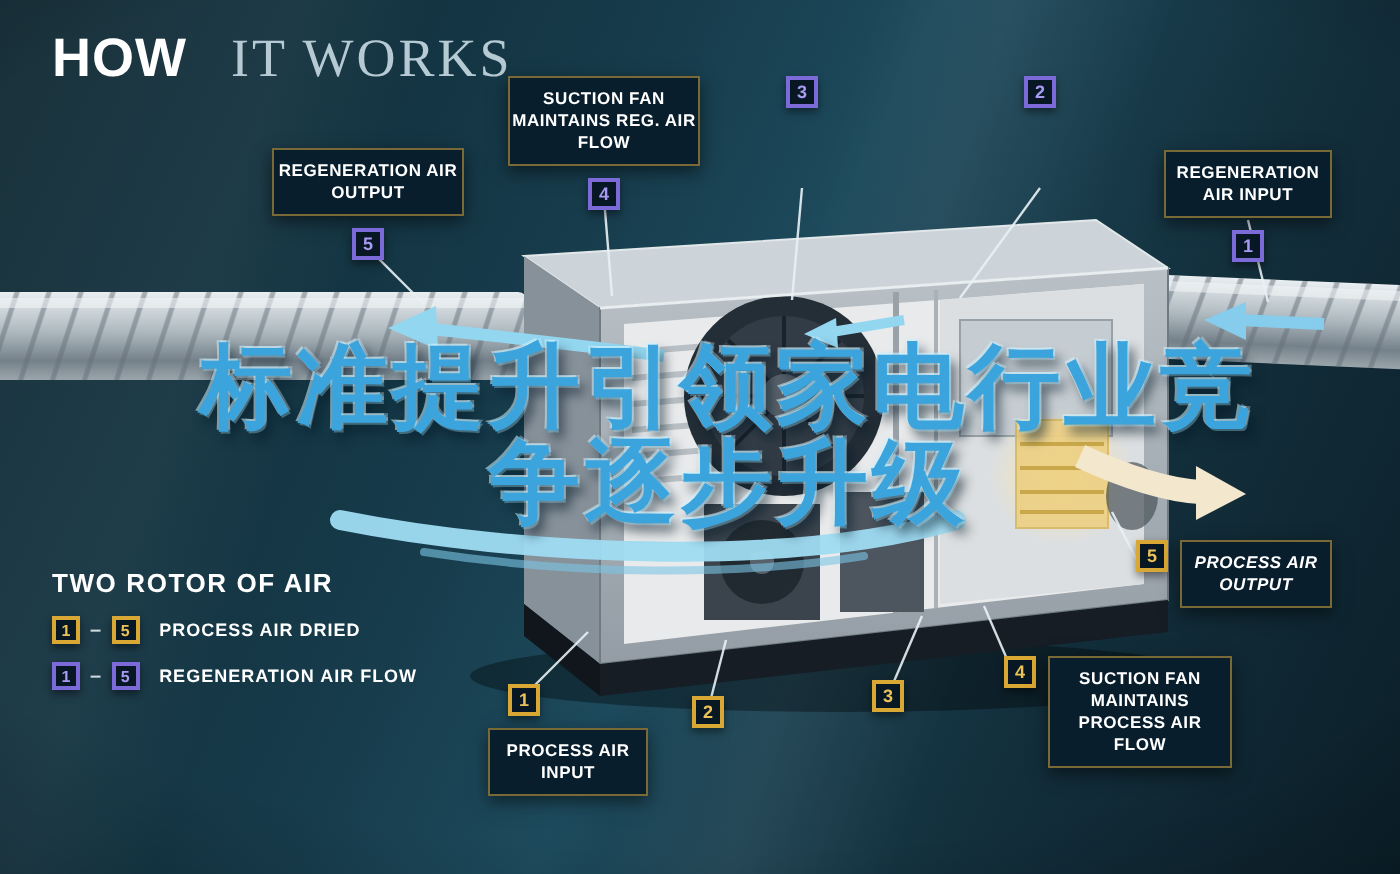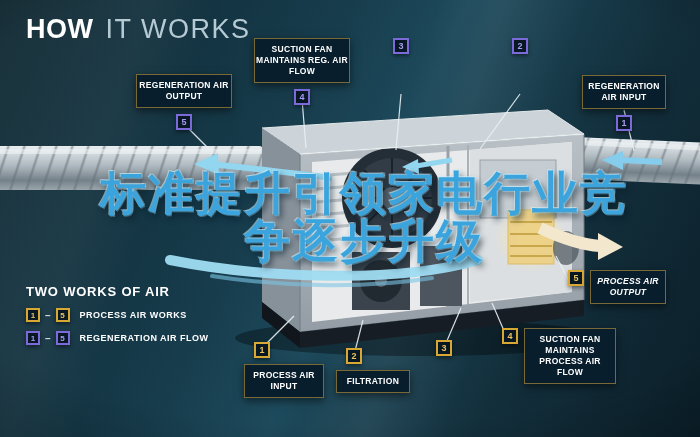--- a/index.html
+++ b/index.html
@@ -9,21 +9,21 @@
     font-family:"Liberation Sans",sans-serif;
     background:
       radial-gradient(120% 95% at 50% 45%, rgba(0,0,0,0) 55%, rgba(0,0,0,0.45) 100%),
       linear-gradient(108deg, rgba(255,255,255,0.05) 18%, rgba(255,255,255,0) 26%),
       linear-gradient(108deg, rgba(255,255,255,0) 52%, rgba(255,255,255,0.06) 60%, rgba(255,255,255,0) 70%),
       linear-gradient(115deg, #0d2630 0%, #173c4c 38%, #1d4a5c 52%, #132f3c 75%, #0b1f29 100%);
   }
   .svg-layer{position:absolute;inset:0;}
   .title{position:absolute;left:26px;top:14px;font-size:27px;letter-spacing:.5px;}
   .t-how{font-weight:800;color:#ffffff;}
-  .t-works{font-weight:300;color:#b6cad4;margin-left:12px;letter-spacing:1.5px;}
+  .t-works{font-weight:300;color:#b6cad4;margin-left:22px;letter-spacing:1.5px;font-family:Liberation Serif, serif;}
   .cn-overlay{
     position:absolute;left:0;right:0;top:170px;text-align:center;z-index:5;
     font-family:"DejaVu Sans",sans-serif;font-weight:700;font-size:46px;line-height:1.04;
     color:#3ba4dd;letter-spacing:2px;
     text-shadow:-1px -1px 0 rgba(205,242,255,.55), 1px -1px 0 rgba(205,242,255,.35),
                  1px 1px 0 rgba(160,225,250,.35), 3px 4px 6px rgba(4,24,38,.65);
     padding-left:28px;
   }
   .callout{position:absolute;z-index:6;}
   .c-top{display:flex;flex-direction:column;align-items:center;gap:6px;}
@@ -208,34 +208,33 @@
   </div>
   <div class="callout c-row" style="left:502px;top:328px;">
     <div class="badge gold">4</div>
     <div class="co-box" style="width:92px;">SUCTION FAN MAINTAINS PROCESS AIR FLOW</div>
   </div>
   <div class="callout c-bottom" style="left:422px;top:340px;width:96px;">
     <div class="badge gold" style="margin-left:14px;">3</div>
   </div>
   <div class="callout c-bottom" style="left:336px;top:348px;width:74px;">
     <div class="badge gold">2</div>
-    <div class="co-box">FILTRATION</div>
   </div>
   <div class="callout c-bottom" style="left:244px;top:342px;width:80px;">
     <div class="badge gold">1</div>
     <div class="co-box">PROCESS AIR INPUT</div>
   </div>
 
   <div class="legend">
-    <div class="legend-title">TWO WORKS OF AIR</div>
+    <div class="legend-title">TWO ROTOR OF AIR</div>
     <div class="legend-row">
       <span class="badge gold">1</span>
       <span class="dash">–</span>
       <span class="badge gold">5</span>
-      <span class="legend-label">PROCESS AIR WORKS</span>
+      <span class="legend-label">PROCESS AIR DRIED</span>
     </div>
     <div class="legend-row">
       <span class="badge purple">1</span>
       <span class="dash">–</span>
       <span class="badge purple">5</span>
       <span class="legend-label">REGENERATION AIR FLOW</span>
     </div>
   </div>
 
 </div>

